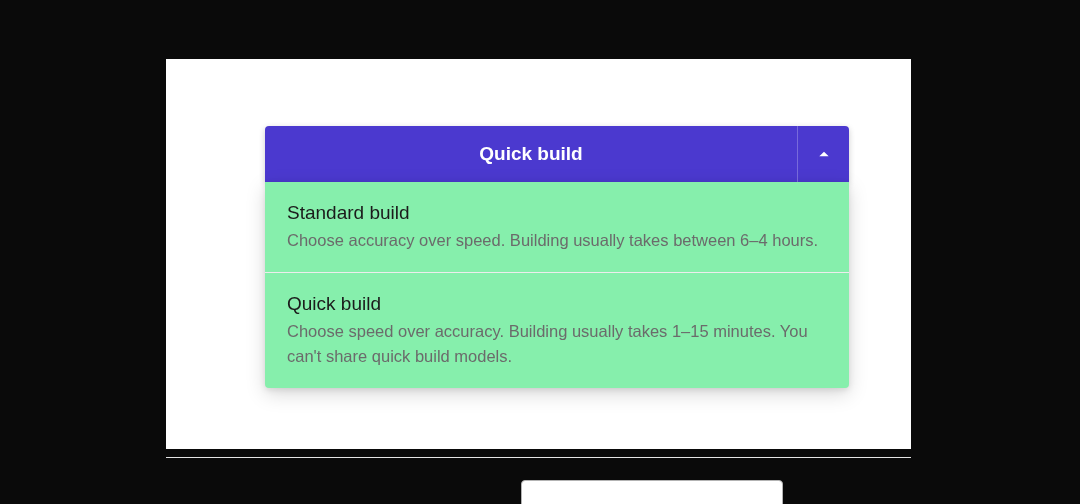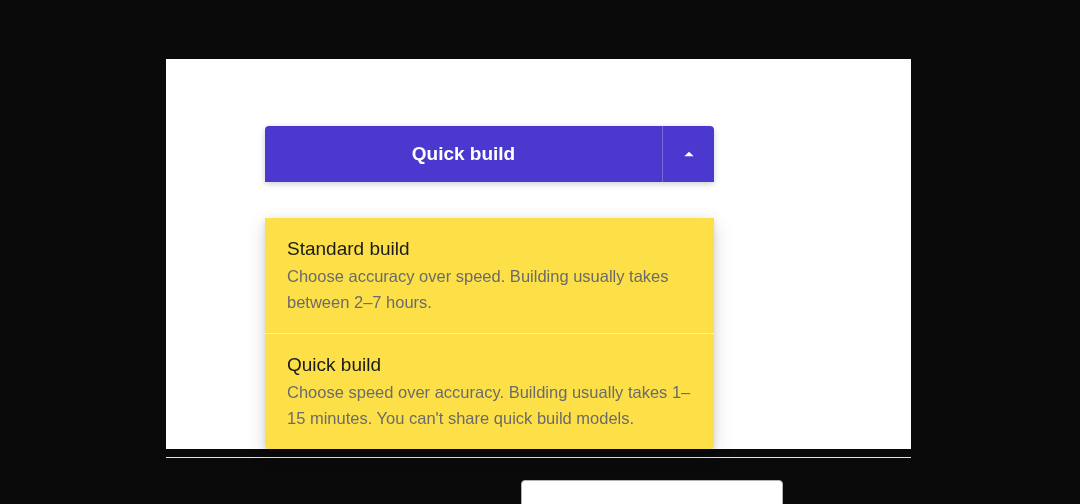--- a/index.html
+++ b/index.html
@@ -39,21 +39,21 @@
       height: 28px;
       border: 1px solid #b3b3b3;
       border-top-left-radius: 4px;
       border-top-right-radius: 4px;
       background: #ffffff;
     }
     .dropdown-wrap {
       position: absolute;
       left: 265px;
       top: 126px;
-      width: 449px;
+      width: 584px;
     }
     .dropdown-button {
       display: flex;
       width: 100%;
       height: 56px;
       background: #4b39cf;
       border-radius: 4px 4px 0 0;
       overflow: hidden;
       box-shadow: 0 2px 6px rgba(0,0,0,0.2);
     }
@@ -73,24 +73,23 @@
       justify-content: center;
       border-left: 1px solid rgba(255,255,255,0.25);
     }
     .dropdown-caret svg {
       width: 14px;
       height: 14px;
       fill: #ffffff;
     }
     .dropdown-list {
       width: 100%;
-      background: #fde047;
+      background: #86efac;
       box-shadow: 0 6px 20px rgba(0,0,0,0.15), 0 2px 6px rgba(0,0,0,0.1);
       border-radius: 0 0 4px 4px;
-      margin-top: 36px;
     }
     .dropdown-option {
       padding: 20px 22px 18px 22px;
       border-bottom: 1px solid #ededed;
       cursor: pointer;
     }
     .dropdown-option:last-child {
       border-bottom: none;
     }
     .option-title {
@@ -119,20 +118,20 @@
     <div class="dropdown-label">Quick build</div>
     <div class="dropdown-caret">
       <svg viewBox="0 0 24 24">
           <path d="M12 8l-8 8h16z"></path>
         </svg>
     </div>
   </div>
   <div class="dropdown-list">
     <div class="dropdown-option">
       <div class="option-title">Standard build</div>
-      <div class="option-desc">Choose accuracy over speed. Building usually takes between 2–7 hours.</div>
+      <div class="option-desc">Choose accuracy over speed. Building usually takes between 6–4 hours.</div>
     </div>
     <div class="dropdown-option">
       <div class="option-title">Quick build</div>
       <div class="option-desc">Choose speed over accuracy. Building usually takes 1–15 minutes. You can't share quick build models.</div>
     </div>
   </div>
 </div>
 
 </body></html>

